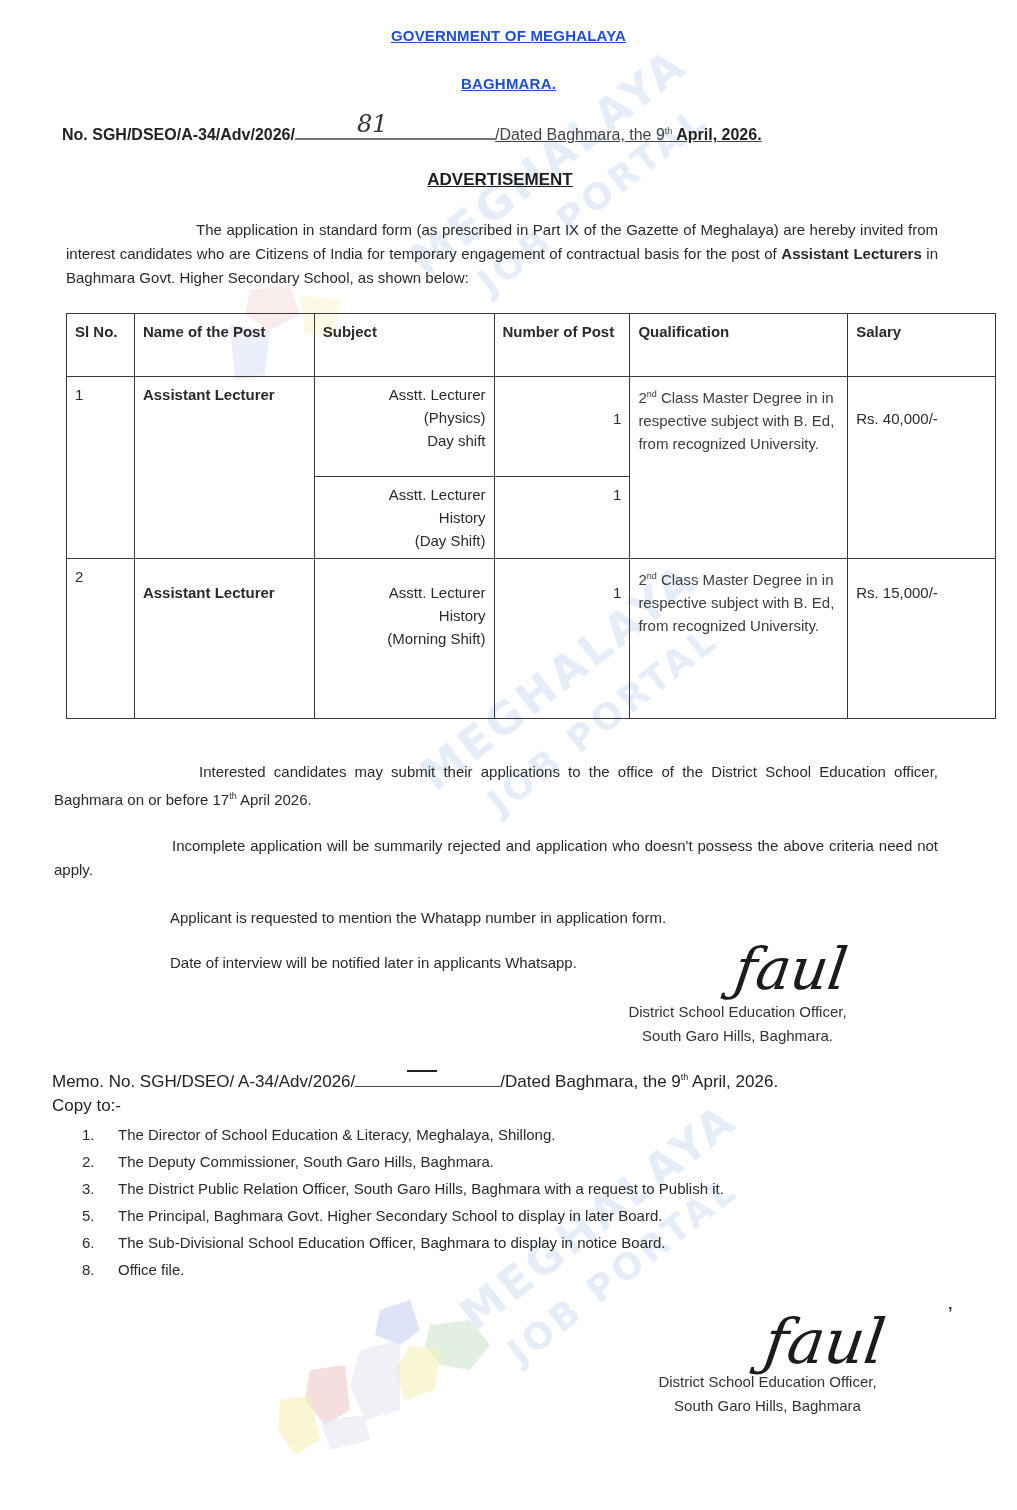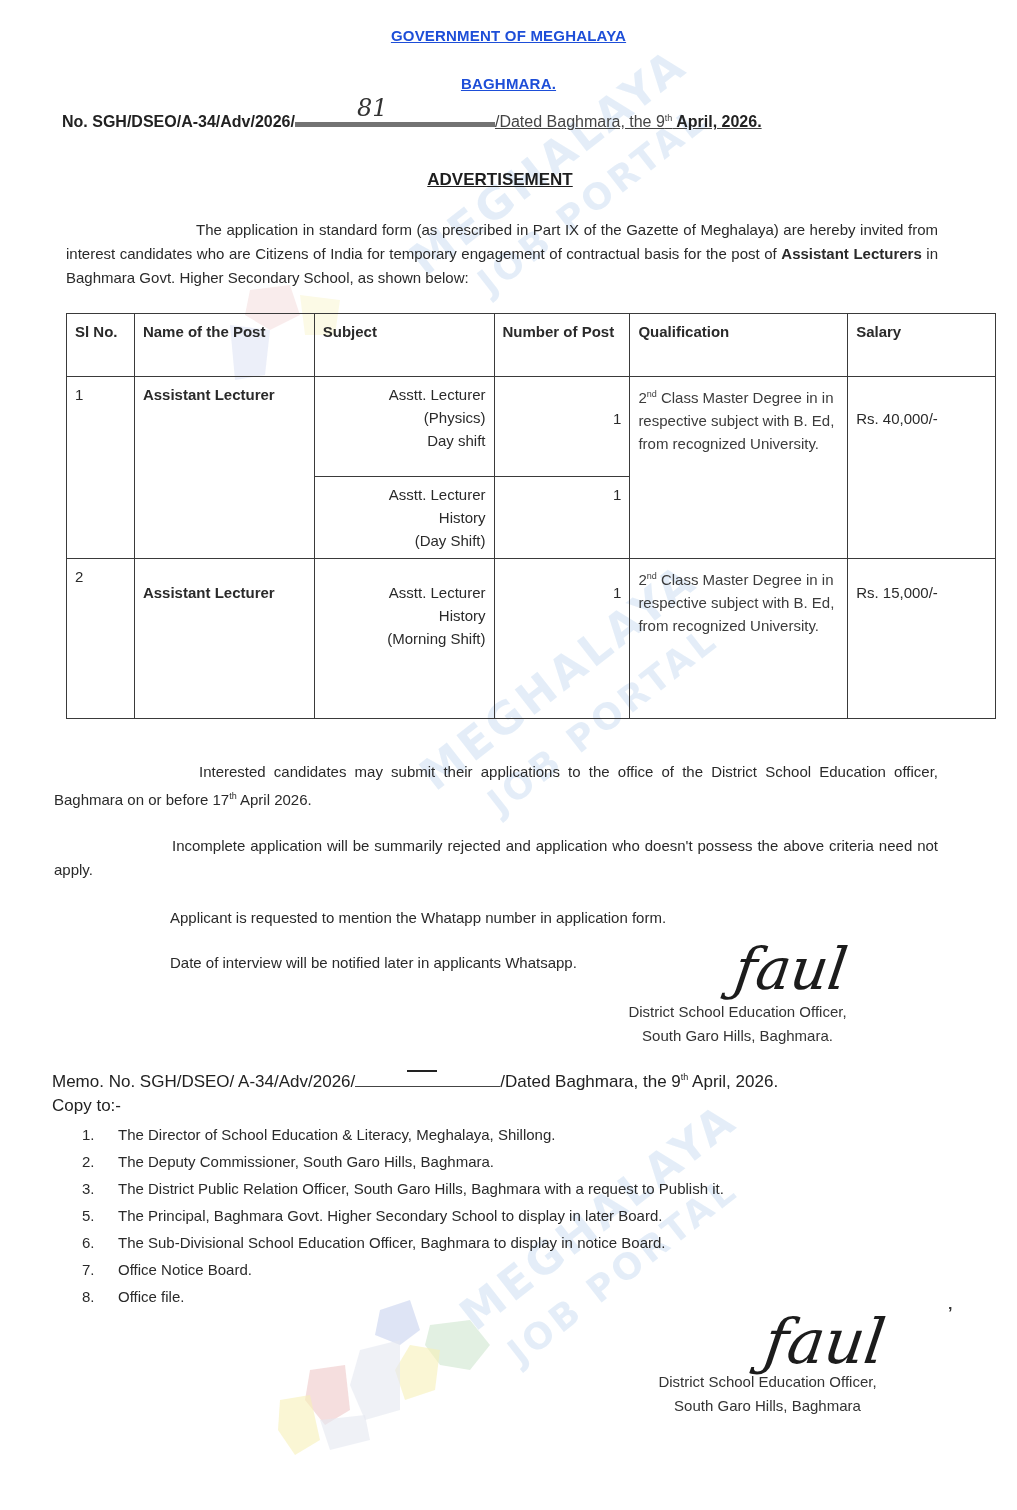--- a/index.html
+++ b/index.html
@@ -9,21 +9,21 @@
   }
   .wm { position: absolute; pointer-events: none; z-index: 0; }
   .wm-text {
     font-family: "DejaVu Sans", sans-serif; font-weight: bold; color: #cfe0f3; opacity: 0.55;
     transform: rotate(-38deg); transform-origin: left top; font-size: 44px; letter-spacing: 4px; white-space: nowrap;
   }
   .content { position: absolute; left: 0; top: 0; width: 1017px; height: 1510px; z-index: 1; }
   .abs { position: absolute; white-space: nowrap; }
   .hdr { font-size: 15px; font-weight: bold; text-decoration: underline; color: #1d4ed8; text-align: center; width: 1017px; left: 0; letter-spacing: 0.2px; }
   .ref { font-size: 16px; font-weight: bold; color: #222; }
-  .ref .blank { display: inline-block; width: 200px; border-bottom: 5px solid #737373; position: relative; height: 14px; vertical-align: baseline; }
+  .ref .blank { display: inline-block; width: 200px; border-bottom: 2px solid #737373; position: relative; height: 14px; vertical-align: baseline; }
   .ref .hand { position: absolute; left: 62px; top: -14px; font-family: "DejaVu Serif", serif; font-style: italic; font-size: 24px; font-weight: normal; color: #333; }
   .ref .dated { font-weight: normal; color: #444; text-decoration: underline; }
   .ref .dated b { color: #222; }
   .title { font-size: 17px; font-weight: bold; text-decoration: underline; left: 0; width: 1000px; text-align: center; }
   .para { font-size: 15px; line-height: 24px; color: #2a2a2a; white-space: normal; text-align: justify; }
   .para .indent { display: inline-block; width: 130px; }
   table.posts { position: absolute; left: 66px; top: 313px; width: 930px; border-collapse: collapse; font-size: 15px; color: #2a2a2a; }
   table.posts td, table.posts th { border: 1.5px solid #3a3a3a; vertical-align: top; padding: 6px 8px; line-height: 23px; }
   table.posts th { font-weight: bold; text-align: left; height: 50px; }
   .c { text-align: right; }
@@ -63,21 +63,21 @@
     <path d="M90 10 L130 15 L125 50 L95 50 Z" fill="#f6f0b8" opacity="0.35"></path>
     <path d="M20 40 L60 45 L55 90 L25 95 Z" fill="#c8d2ee" opacity="0.35"></path>
   </svg>
 </div>
 
 <div class="content">
 
   <div class="abs hdr" style="top:27px;">GOVERNMENT OF MEGHALAYA</div>
   <div class="abs hdr" style="top:75px;">BAGHMARA.</div>
 
-  <div class="abs ref" style="left:62px;top:108px;">
+  <div class="abs ref" style="left:62px;top:124px;">
     <span>No. SGH/DSEO/A-34/Adv/2026/</span><span class="blank"><span class="hand">81</span></span><span class="dated"><span>/Dated Baghmara, the 9</span><sup>th</sup><b> April, 2026.</b></span>
   </div>
 
   <div class="abs title" style="top:170px;">ADVERTISEMENT</div>
 
   <div class="abs para" style="left:66px;top:218px;width:872px;">
     <span class="indent"></span><span>The application in standard form (as prescribed in Part IX of the Gazette of Meghalaya) are hereby invited from interest candidates who are Citizens of India for temporary engagement of contractual basis for the post of </span><b>Assistant Lecturers</b><span> in  Baghmara Govt. Higher Secondary School, as shown below:</span>
   </div>
 
   <table class="posts">
@@ -158,21 +158,20 @@
     <span>Memo. No. SGH/DSEO/ A-34/Adv/2026/</span><span class="blank"><span class="dash"></span></span><span>/Dated Baghmara, the 9</span><sup>th</sup><span> April, 2026.</span>
   </div>
   <div class="abs memo" style="left:52px;top:1096px;">Copy  to:-</div>
 
   <div class="cc">
     <div class="row"><span class="num">1.</span><span>The Director of School Education &amp; Literacy, Meghalaya, Shillong.</span></div>
     <div class="row"><span class="num">2.</span><span>The Deputy Commissioner, South Garo Hills, Baghmara.</span></div>
     <div class="row"><span class="num">3.</span><span>The District Public Relation Officer, South Garo Hills, Baghmara with a request to Publish it.</span></div>
     <div class="row"><span class="num">5.</span><span>The Principal, Baghmara Govt. Higher Secondary School to display in later Board.</span></div>
     <div class="row"><span class="num">6.</span><span>The Sub-Divisional School Education Officer, Baghmara to display in notice Board.</span></div>
-    <div class="row"><span class="num">7.</span><span>Office Notice Board.</span></div>
     <div class="row"><span class="num">8.</span><span>Office file.</span></div>
   </div>
 
   <div class="sigmark" style="left:765px;top:1305px;font-size:62px;">ƒaul</div>
   <div class="abs sig" style="left:630px;top:1370px;width:275px;">
     <div>District School Education Officer,</div>
     <div>South Garo Hills, Baghmara</div>
   </div>
   <div class="abs" style="left:948px;top:1305px;font-size:16px;font-weight:bold;color:#333;">’</div>
 

